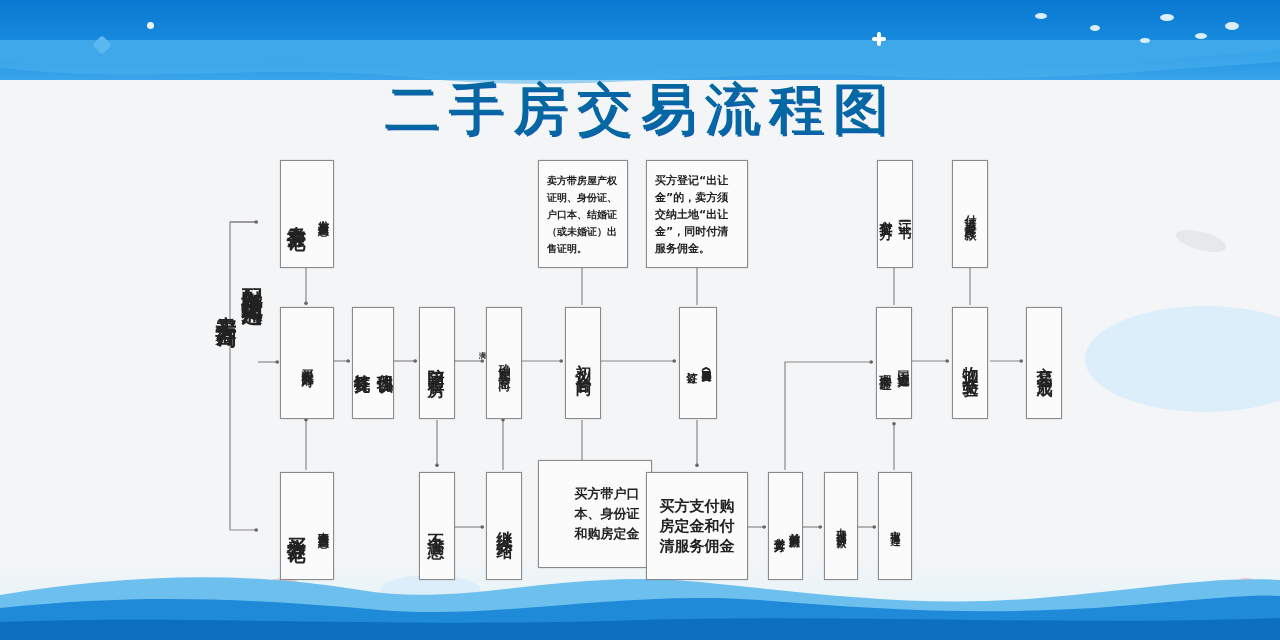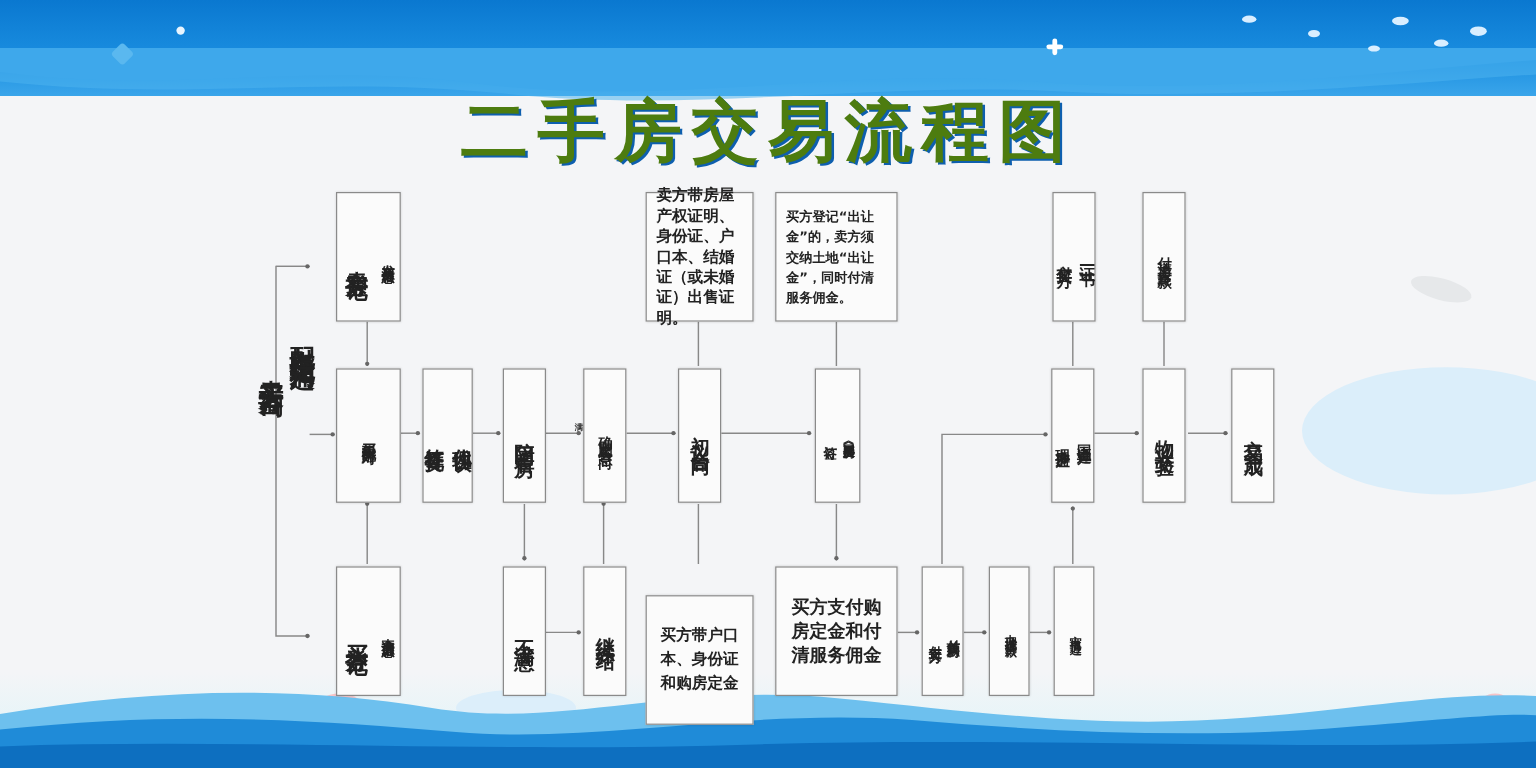--- a/index.html
+++ b/index.html
@@ -6,21 +6,21 @@
   body { width:1280px; height:640px; position:relative; overflow:hidden;
          background:#f4f5f7; font-family:"DejaVu Sans", sans-serif; }
   .bg-top { position:absolute; left:0; top:0; width:1280px; height:80px;
             background:linear-gradient(180deg,#0a78d0 0%,#1a8ee0 60%,#3aa5ea 100%); }
   .bg-top-wave { position:absolute; left:0; top:40px; width:1280px; height:60px; }
   .bg-bottom-wave { position:absolute; left:0; bottom:0; width:1280px; height:80px; }
   .bg-fade { position:absolute; left:0; top:560px; width:1280px; height:50px;
              background:linear-gradient(180deg, rgba(230,245,250,0) 0%, #e4f4f8 100%); }
   .blob { position:absolute; border-radius:50%; }
   .title { position:absolute; left:0; top:72px; width:1280px; text-align:center;
-           font-size:56px; font-weight:bold; color:#4d7c0f; letter-spacing:8px;
+           font-size:56px; font-weight:normal; color:#0369a1; letter-spacing:8px;
            text-shadow:2px 2px 0 #0e5fae; }
   .box { position:absolute; background:#fbfbfb; border:1.5px solid #8a8a8a;
          box-shadow:0 0 2px rgba(0,0,0,0.15); display:flex; align-items:center;
          justify-content:center; color:#222; font-weight:bold; }
   .vt { writing-mode:vertical-rl; text-orientation:upright; letter-spacing:2px; }
   .vt-big { font-size:19px; }
   .vt-small { font-size:11px; letter-spacing:1px; }
   .ht { font-size:12px; line-height:19px; padding:6px 8px; text-align:left; }
   .ht-center { font-size:15px; line-height:22px; text-align:center; padding:6px; }
   .side-label { position:absolute; font-size:21px; font-weight:bold; color:#222;
@@ -149,24 +149,24 @@
 
 <div class="box" style="left:486px;top:307px;width:34px;height:110px;">
   <span class="vt" style="font-size:12px;letter-spacing:3px;">确定购买意向</span>
 </div>
 
 <div class="box" style="left:565px;top:307px;width:34px;height:110px;">
   <span class="vt" style="font-size:16px;letter-spacing:6px;">初议合同</span>
 </div>
 
 <div class="box" style="left:538px;top:160px;width:88px;height:106px;">
-  <span class="ht" style="font-size:13px;line-height:17px;">卖方带房屋产权证明、身份证、户口本、结婚证（或未婚证）出售证明。</span>
-</div>
-
-<div class="box" style="left:538px;top:496px;width:88px;height:106px;">
+  <span class="ht" style="font-size:10px;line-height:17px;">卖方带房屋产权证明、身份证、户口本、结婚证（或未婚证）出售证明。</span>
+</div>
+
+<div class="box" style="left:538px;top:460px;width:88px;height:106px;padding-left:24px;">
   <span class="ht-center" style="font-size:13px;line-height:20px;padding:4px 6px;">买方带户口本、身份证和购房定金</span>
 </div>
 
 <div class="box" style="left:679px;top:307px;width:36px;height:110px;">
   <div class="pair" style="gap:1px;">
     <span class="vt" style="font-size:10px;letter-spacing:0;">《房屋买卖合同》</span>
     <span class="vt" style="font-size:11px;letter-spacing:0;">签订</span>
   </div>
 </div>
 

